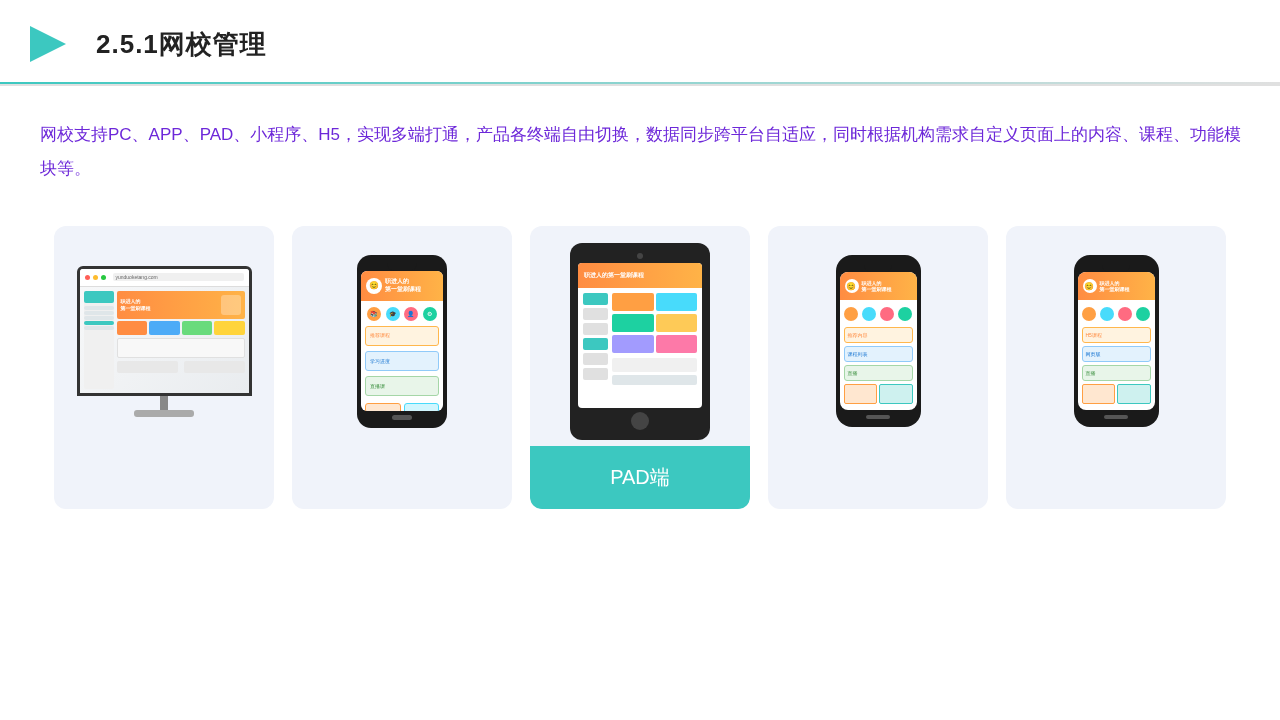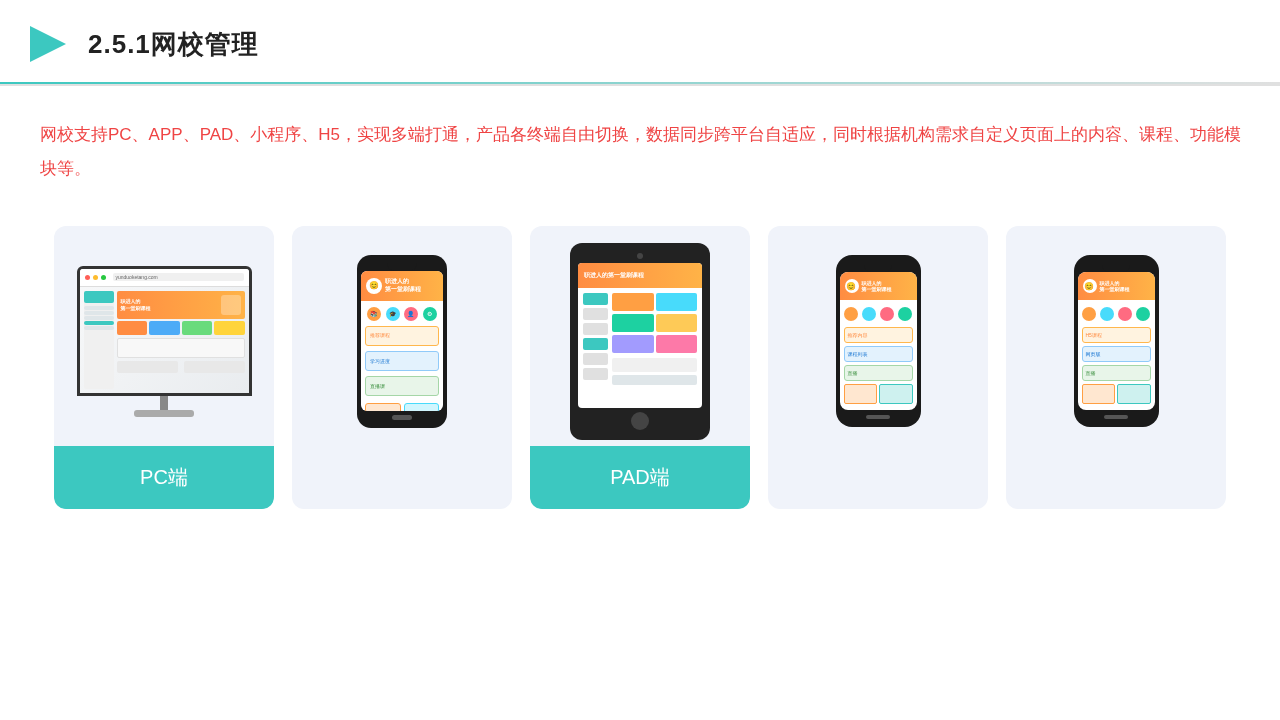--- a/index.html
+++ b/index.html
@@ -16,21 +16,21 @@
     .header {
       display: flex;
       align-items: center;
       justify-content: space-between;
       padding: 18px 30px 14px 20px;
       border-bottom: 2px solid #e0e0e0;
     }
     .header-left {
       display: flex;
       align-items: center;
-      gap: 16px;
+      gap: 24px;
     }
     .logo-arrow {
       width: 52px;
       height: 52px;
     }
     .page-title {
       font-size: 26px;
       font-weight: bold;
       color: #222;
       letter-spacing: 1px;
@@ -38,21 +38,21 @@
     .brand-right {
       display: flex;
       align-items: center;
       gap: 8px;
     }
 
     
     .description {
       padding: 32px 25px 10px 40px;
       font-size: 17px;
-      color: #ef4444;
+      color: #6d28d9;
       line-height: 2;
     }
 
     
     .cards-area {
       display: flex;
       gap: 18px;
       padding: 30px 40px 20px 40px;
       justify-content: center;
     }
@@ -444,21 +444,20 @@
                   <div style="flex:1; height:12px; background:#e8e8e8; border-radius:2px;"></div>
                 </div>
               </div>
             </div>
           </div>
         </div>
         <div class="pc-stand"></div>
         <div class="pc-base"></div>
       </div>
     </div>
-    <div class="device-label">PC端</div>
   </div>
 
   <div class="device-card">
     <div class="device-image-area">
       <div class="phone-device">
         <div class="phone-outer">
           <div class="phone-notch"></div>
           <div class="phone-screen">
             <div class="phone-screen-header">
               <div class="phone-avatar">😊</div>

